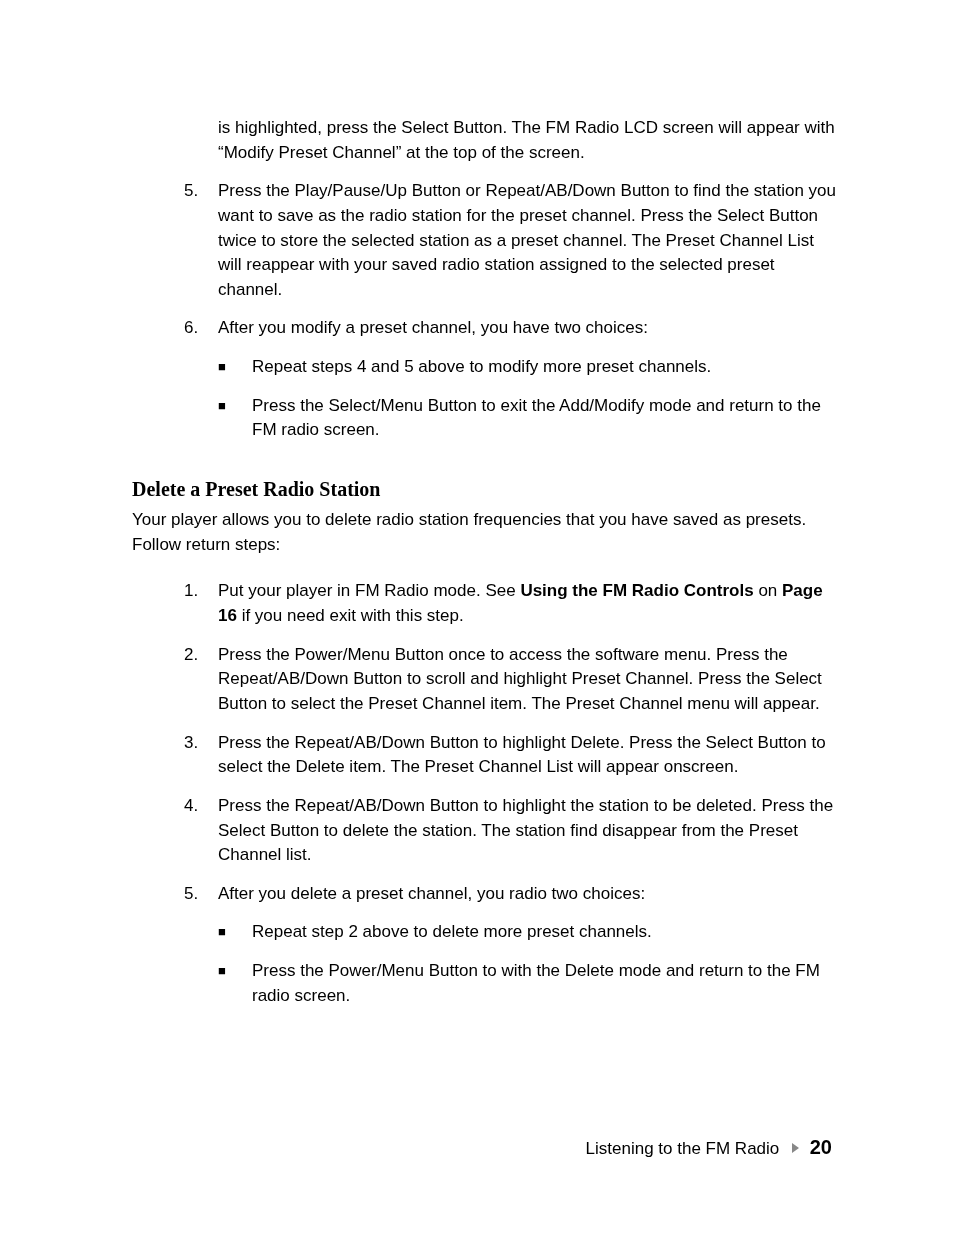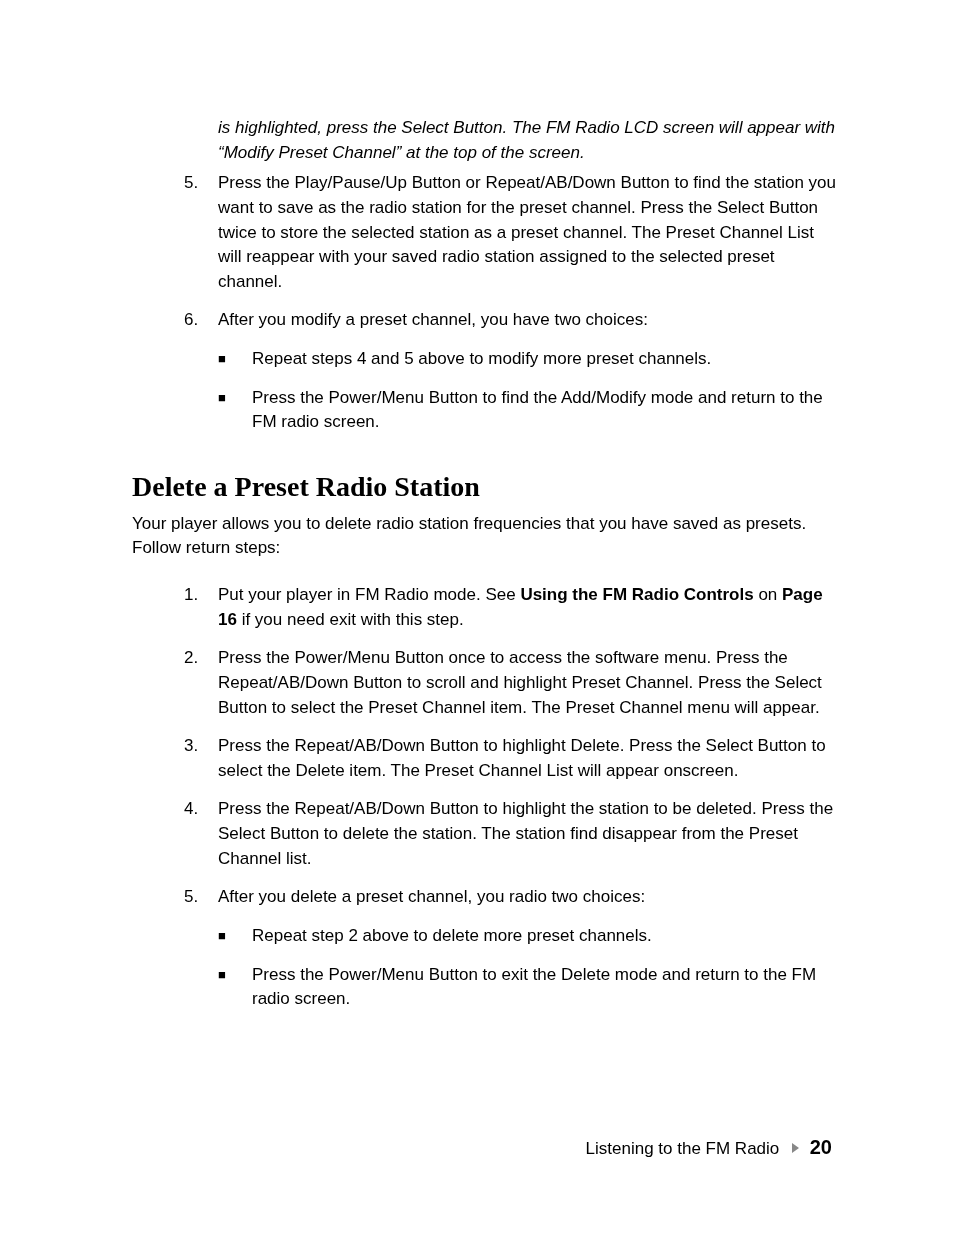--- a/index.html
+++ b/index.html
@@ -13,22 +13,21 @@
     position: relative;
   }
   .page {
     box-sizing: border-box;
     padding: 116px 112px 0 132px;  
     width: 954px;
     font-size: 17px;
     line-height: 1.45;
   }
   .continuation-block {
-    margin: 0 0 6px 86px;
-    font-style: italic;
+    margin: 0 0 14px 86px;
   }
   .ol-item {
     display: flex;
     margin: 0 0 14px 52px;
   }
   .ol-num {
     width: 34px;
     flex: 0 0 34px;
   }
   .ol-body {
@@ -43,21 +42,21 @@
     flex: 0 0 34px;
     font-size: 13px;
     line-height: 1.9;
   }
   .ul-body {
     flex: 1 1 auto;
   }
   h2.section-heading {
     font-family: "Times New Roman", Times, serif;
     font-weight: 700;
-    font-size: 28px;
+    font-size: 20px;
     margin: 32px 0 4px 0;
   }
   .intro {
     margin: 0 0 22px 0;
   }
   .bold { font-weight: 700; }
   .footer {
     position: absolute;
     left: 4px;
     width: 954px;
@@ -94,21 +93,21 @@
     <div class="ol-body">After you modify a preset channel, you have two choices:</div>
   </div>
 
   <div class="ul-item">
     <div class="ul-mark">■</div>
     <div class="ul-body">Repeat steps 4 and 5 above to modify more preset channels.</div>
   </div>
 
   <div class="ul-item">
     <div class="ul-mark">■</div>
-    <div class="ul-body">Press the Power/Menu Button to find the Add/Modify mode and return to the FM radio screen.</div>
+    <div class="ul-body">Press the Select/Menu Button to exit the Add/Modify mode and return to the FM radio screen.</div>
   </div>
 
   <h2 class="section-heading">Delete a Preset Radio Station</h2>
 
   <div class="intro">Your player allows you to delete radio station frequencies that you have saved as presets. Follow return steps:</div>
 
   <div class="ol-item">
     <div class="ol-num">1.</div>
     <div class="ol-body">
       <span>Put your player in FM Radio mode. See </span><span class="bold">Using the FM Radio Controls</span><span> on </span><span class="bold">Page 16</span><span> if you need exit with this step.</span>
@@ -135,21 +134,21 @@
     <div class="ol-body">After you delete a preset channel, you radio two choices:</div>
   </div>
 
   <div class="ul-item">
     <div class="ul-mark">■</div>
     <div class="ul-body">Repeat step 2 above to delete more preset channels.</div>
   </div>
 
   <div class="ul-item">
     <div class="ul-mark">■</div>
-    <div class="ul-body">Press the Power/Menu Button to exit the Delete mode and return to the FM radio screen.</div>
+    <div class="ul-body">Press the Power/Menu Button to with the Delete mode and return to the FM radio screen.</div>
   </div>
 
 </div>
 
 <div class="footer">
   <span>Listening to the FM Radio</span>
   <span class="arrow"></span>
   <span class="pagenum">20</span>
 </div>
 

